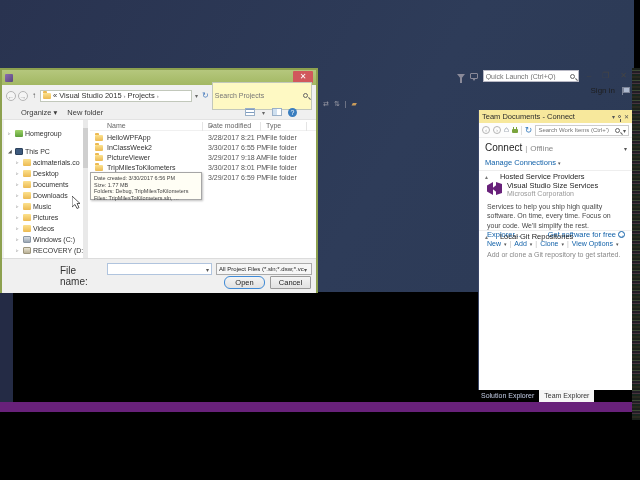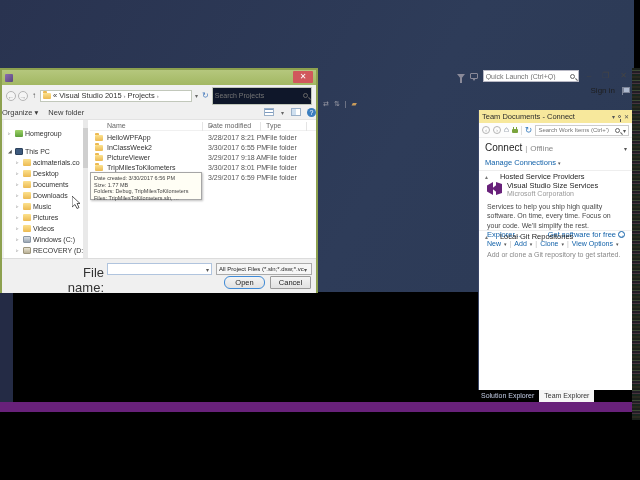--- a/index.html
+++ b/index.html
@@ -56,25 +56,25 @@
   .upbtn { font-size:8px; color:#555; padding:0 2px; }
   .crumb-box { flex:0 0 auto; width:152px; height:12px; background:#fff; border:1px solid #c2c8bb;
                display:flex; align-items:center; font-size:7.5px; color:#333; padding:0 2px; gap:2px; overflow:hidden;}
   .mini-folder { width:8px; height:6px; background:linear-gradient(#fce18e,#ecba52); border-radius:1px;
                  position:relative; flex:0 0 auto;}
   .mini-folder::before { content:""; position:absolute; top:-2px; left:0; width:4px; height:2px;
                          background:#ecba52; border-radius:1px 1px 0 0; }
   .crumb-sep { color:#777; font-size:6px; }
   .addr-chev { font-size:6px; color:#666; padding:0 1px; }
   .refresh { font-size:8px; color:#4d7fbf; padding:0 1px; }
-  .srch-box { flex:1; height:18px; background:#0f172a; border:1px solid #c2c8bb; display:flex; align-items:center;}
+  .srch-box { flex:1; height:28px; background:#fef9c3; border:1px solid #c2c8bb; display:flex; align-items:center;}
   .srch-box input { flex:1; width:50px; border:0; outline:0; font-size:7px; color:#888; padding:0 2px;
                     font-family:"Liberation Sans",sans-serif; background:transparent;}
   .tool-row { position:absolute; left:0; top:35px; width:100%; height:15px; display:flex; align-items:center;
-              padding:0 0; gap:4px; font-size:7.5px; color:#3b3b3b; border-bottom:1px solid #e3e3e3;}
+              padding:0 19px; gap:4px; font-size:7.5px; color:#3b3b3b; border-bottom:1px solid #e3e3e3;}
   .tool-right { margin-left:auto; display:flex; align-items:center; gap:6px; }
   .viewicon { width:10px; height:8px; background:repeating-linear-gradient(180deg,#7e9cc0 0 1px,#fff 1px 3px); border:1px solid #9ab0c8;}
   .paneicon { width:10px; height:8px; border:1px solid #9ab0c8; background:linear-gradient(90deg,#cfe0f0 50%,#fff 50%); }
   .helpicon { width:9px; height:9px; border-radius:50%; background:#3a7ebf; color:#fff; font-size:7px;
               line-height:9px; text-align:center; }
   .dlg-main { position:absolute; left:2px; top:50px; width:312px; height:138px; background:#fff; }
   .nav-pane { position:absolute; left:0; top:0; width:84px; height:138px; background:#fff; overflow:hidden;}
   .nav-scroll { position:absolute; left:79px; top:0; width:5px; height:138px; background:#e9e9e9; }
   .nav-scroll-thumb { position:absolute; left:0; top:8px; width:5px; height:40px; background:#cfcfcf; }
   .nav-item { position:absolute; display:flex; align-items:center; gap:2px; font-size:7px; color:#333; height:10px;}
@@ -96,21 +96,21 @@
   .frow .fic { position:absolute; left:5px; top:2px; }
   .frow .fname { position:absolute; left:17px; top:1px; white-space:nowrap;}
   .frow .fdate { position:absolute; left:118px; top:1px; color:#555;}
   .frow .ftype { position:absolute; left:176px; top:1px; color:#555;}
   .tooltip { position:absolute; left:88px; top:102px; width:112px; height:28px; background:#fffef5;
              border:1px solid #a6a6a6; box-shadow:1px 1px 2px rgba(0,0,0,.25); z-index:7;
              font-size:5.5px; color:#444; padding:2px 3px; line-height:1.2; }
   .dlg-bottom { position:absolute; left:0; top:188px; width:100%; height:35px; background:#f0f0f0;
                 border-top:1px solid #dcdcdc;}
   .fn-row { position:absolute; top:3px; left:0; width:100%; height:13px; }
-  .fn-label { position:absolute; left:58px; top:3px; width:44px; text-align:right; font-size:13px; color:#333; }
+  .fn-label { position:absolute; left:58px; top:3px; width:44px; text-align:left; font-size:10px; color:#333; }
   .fn-input { position:absolute; left:105px; top:1px; width:105px; height:12px; background:#fff;
               border:1px solid #b0c4de; display:flex; align-items:center;}
   .fn-input input { flex:1; width:80px; border:0; outline:0; font-size:7px; padding:0 2px; background:transparent;
                     font-family:"Liberation Sans",sans-serif;}
   .combo-chev { font-size:6px; color:#555; margin-right:2px; flex:0 0 auto;}
   .filter-box { position:absolute; left:214px; top:1px; width:96px; height:12px; background:#f6f6f6;
                 border:1px solid #ababab; display:flex; align-items:center; font-size:6px; color:#222;
                 padding:0 2px; overflow:hidden; white-space:nowrap;}
   .btn-row { position:absolute; top:17px; left:0; width:100%; }
   .btn { position:absolute; height:13px; font-size:7.5px; text-align:center; line-height:12px;

